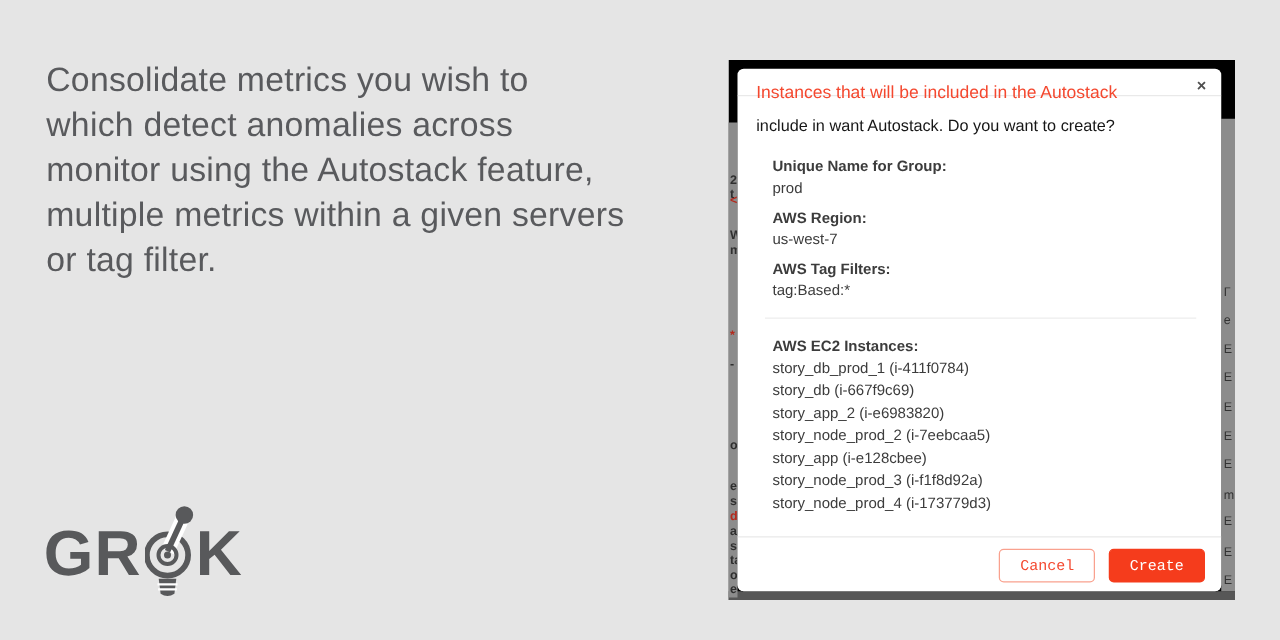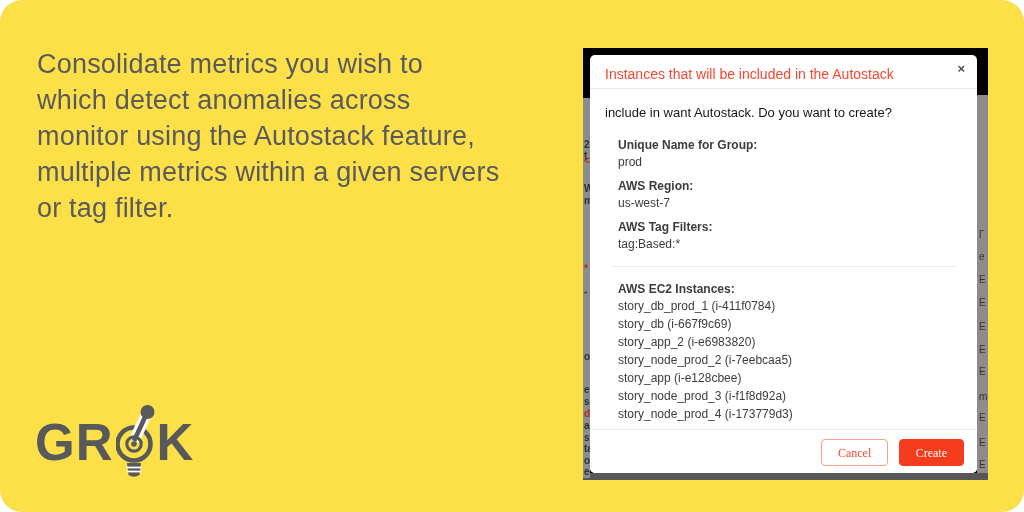--- a/index.html
+++ b/index.html
@@ -3,21 +3,21 @@
 <meta charset="utf-8">
 <style>
   :root{
     --accent:#f4482f;
     --create-bg:#f53c1c;
     --cancel-border:#f9a18e;
   }
   *{margin:0;padding:0;box-sizing:border-box;}
   html,body{width:1024px;height:512px;background:#ffffff;overflow:hidden;
     font-family:"Liberation Sans",sans-serif;}
-  .slide{position:relative;width:1024px;height:512px;background:#fde047;border-radius:22px;}
+  .slide{position:relative;width:1024px;height:512px;background:#e5e5e5;}
 
   
   .intro{position:absolute;left:37px;top:46px;color:#595a5d;}
   .intro div{font-size:27px;line-height:36px;white-space:nowrap;letter-spacing:.2px;}
 
   
   .logo{position:absolute;left:35px;top:400px;height:78px;display:flex;align-items:flex-end;}
   .logo .ltr{font-size:51px;font-weight:600;color:#58595b;line-height:70px;letter-spacing:1px;}
   .logo svg{display:block;margin:0 1px -1px 2px;}
 
@@ -27,36 +27,36 @@
   .strip{position:absolute;background:#8c8c8c;overflow:hidden;}
   .strip-l{left:0;top:50px;bottom:2px;width:7px;}
   .strip-r{right:0;top:47px;bottom:7px;width:11px;}
   .frag{position:absolute;left:1px;font-size:10px;line-height:10px;color:#2f2f2f;font-weight:bold;white-space:nowrap;}
   .strip-r .frag{left:2px;font-weight:normal;color:#333;}
   .frag-red{color:#b4291c;}
 
   
   .modal{position:absolute;left:7px;top:7px;right:11px;bottom:7px;background:#fff;
     border-radius:5px;overflow:hidden;}
-  .m-head{position:relative;height:34px;padding:10px 15px 0;border-bottom:1px solid #e9e9e9;}
+  .m-head{position:relative;height:22px;padding:10px 15px 0;border-bottom:1px solid #e9e9e9;}
   .m-title{font-size:14px;color:var(--accent);}
   .m-close{position:absolute;top:7px;right:12px;font-size:13px;font-weight:700;color:#4f4f4f;
     background:none;border:none;cursor:pointer;line-height:14px;font-family:"Liberation Sans",sans-serif;}
   .m-body{padding:14px 15px 0;}
   .m-msg div{font-size:13px;line-height:20px;color:#161616;white-space:nowrap;}
   .fields{margin:15px 0 0 13px;}
   .field{margin-bottom:10px;}
   .f-label{font-size:12px;font-weight:bold;color:#3c3c3c;line-height:14px;}
   .f-value{font-size:12px;color:#3c3c3c;margin-top:4px;line-height:13px;}
   .divider{border:none;border-top:1px solid #ededed;margin:15px 5px 15px -6px;}
   .inst{font-size:12px;color:#3c3c3c;line-height:16px;margin-top:2px;}
   .m-foot{position:absolute;left:0;right:0;bottom:0;height:44px;padding:9px 13px 0;
     border-top:1px solid #e9e9e9;text-align:right;background:#fff;}
   .btn{display:inline-block;font-size:12px;line-height:12px;border-radius:4px;
-    padding:7px 16px 6px;cursor:pointer;font-family:Liberation Serif, serif;}
+    padding:7px 16px 6px;cursor:pointer;font-family:Liberation Mono, monospace;}
   .btn-cancel{background:#fff;border:1px solid var(--cancel-border);color:var(--accent);margin-right:6px;}
   .btn-create{background:var(--create-bg);border:1px solid var(--create-bg);color:#fff;}
 </style>
 </head>
 <body>
 
 <div class="slide">
 
   <div class="intro">
     <div>Consolidate metrics you wish to</div>

